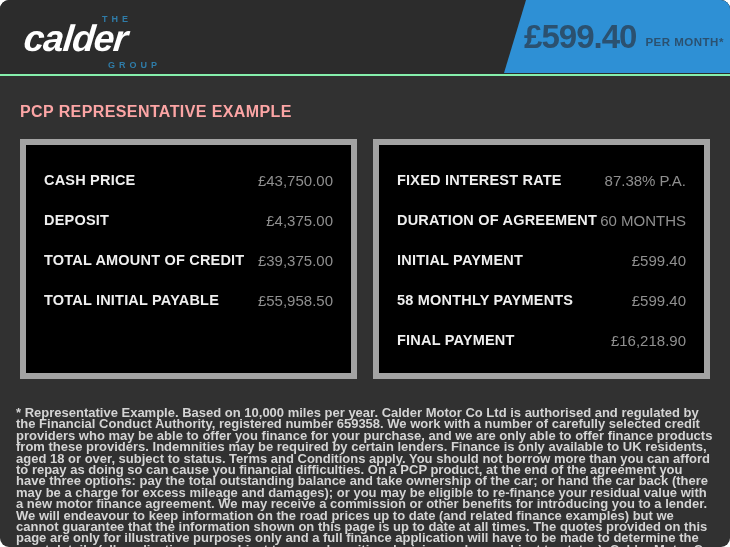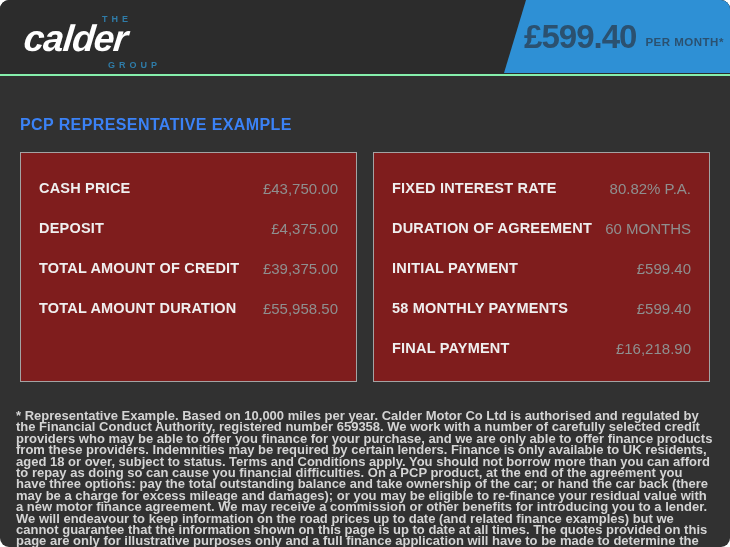--- a/index.html
+++ b/index.html
@@ -75,36 +75,36 @@
   .price-per {
     color: #2b5170;
     font-size: 11.5px;
     font-weight: bold;
     letter-spacing: 0.5px;
     padding-top: 10px;
     text-align: center;
   }
   
   .page-title {
-    margin: 40px 0 0 20px;
-    color: #3b82f6;
+    margin: 27px 0 0 20px;
+    color: #fca5a5;
     font-size: 16px;
     font-weight: bold;
     letter-spacing: 0.4px;
   }
   
   .tables {
     display: flex;
     gap: 16px;
     margin: 18px 20px 0 20px;
   }
   .panel {
     flex: 1;
-    background: #7f1d1d;
-    border: 1px solid #a3a3a3;
+    background: #000000;
+    border: 6px solid #a3a3a3;
     padding: 15px 18px 13px 18px;
   }
   .row {
     display: flex;
     justify-content: space-between;
     align-items: center;
     height: 40px;
   }
   .row-label {
     color: #efefef;
@@ -157,29 +157,29 @@
       </div>
       <div class="row">
         <span class="row-label">DEPOSIT</span>
         <span class="row-value">£4,375.00</span>
       </div>
       <div class="row">
         <span class="row-label">TOTAL AMOUNT OF CREDIT</span>
         <span class="row-value">£39,375.00</span>
       </div>
       <div class="row">
-        <span class="row-label">TOTAL AMOUNT DURATION</span>
+        <span class="row-label">TOTAL INITIAL PAYABLE</span>
         <span class="row-value">£55,958.50</span>
       </div>
     </div>
 
     <div class="panel">
       <div class="row">
         <span class="row-label">FIXED INTEREST RATE</span>
-        <span class="row-value">80.82% P.A.</span>
+        <span class="row-value">87.38% P.A.</span>
       </div>
       <div class="row">
         <span class="row-label">DURATION OF AGREEMENT</span>
         <span class="row-value">60 MONTHS</span>
       </div>
       <div class="row">
         <span class="row-label">INITIAL PAYMENT</span>
         <span class="row-value">£599.40</span>
       </div>
       <div class="row">

